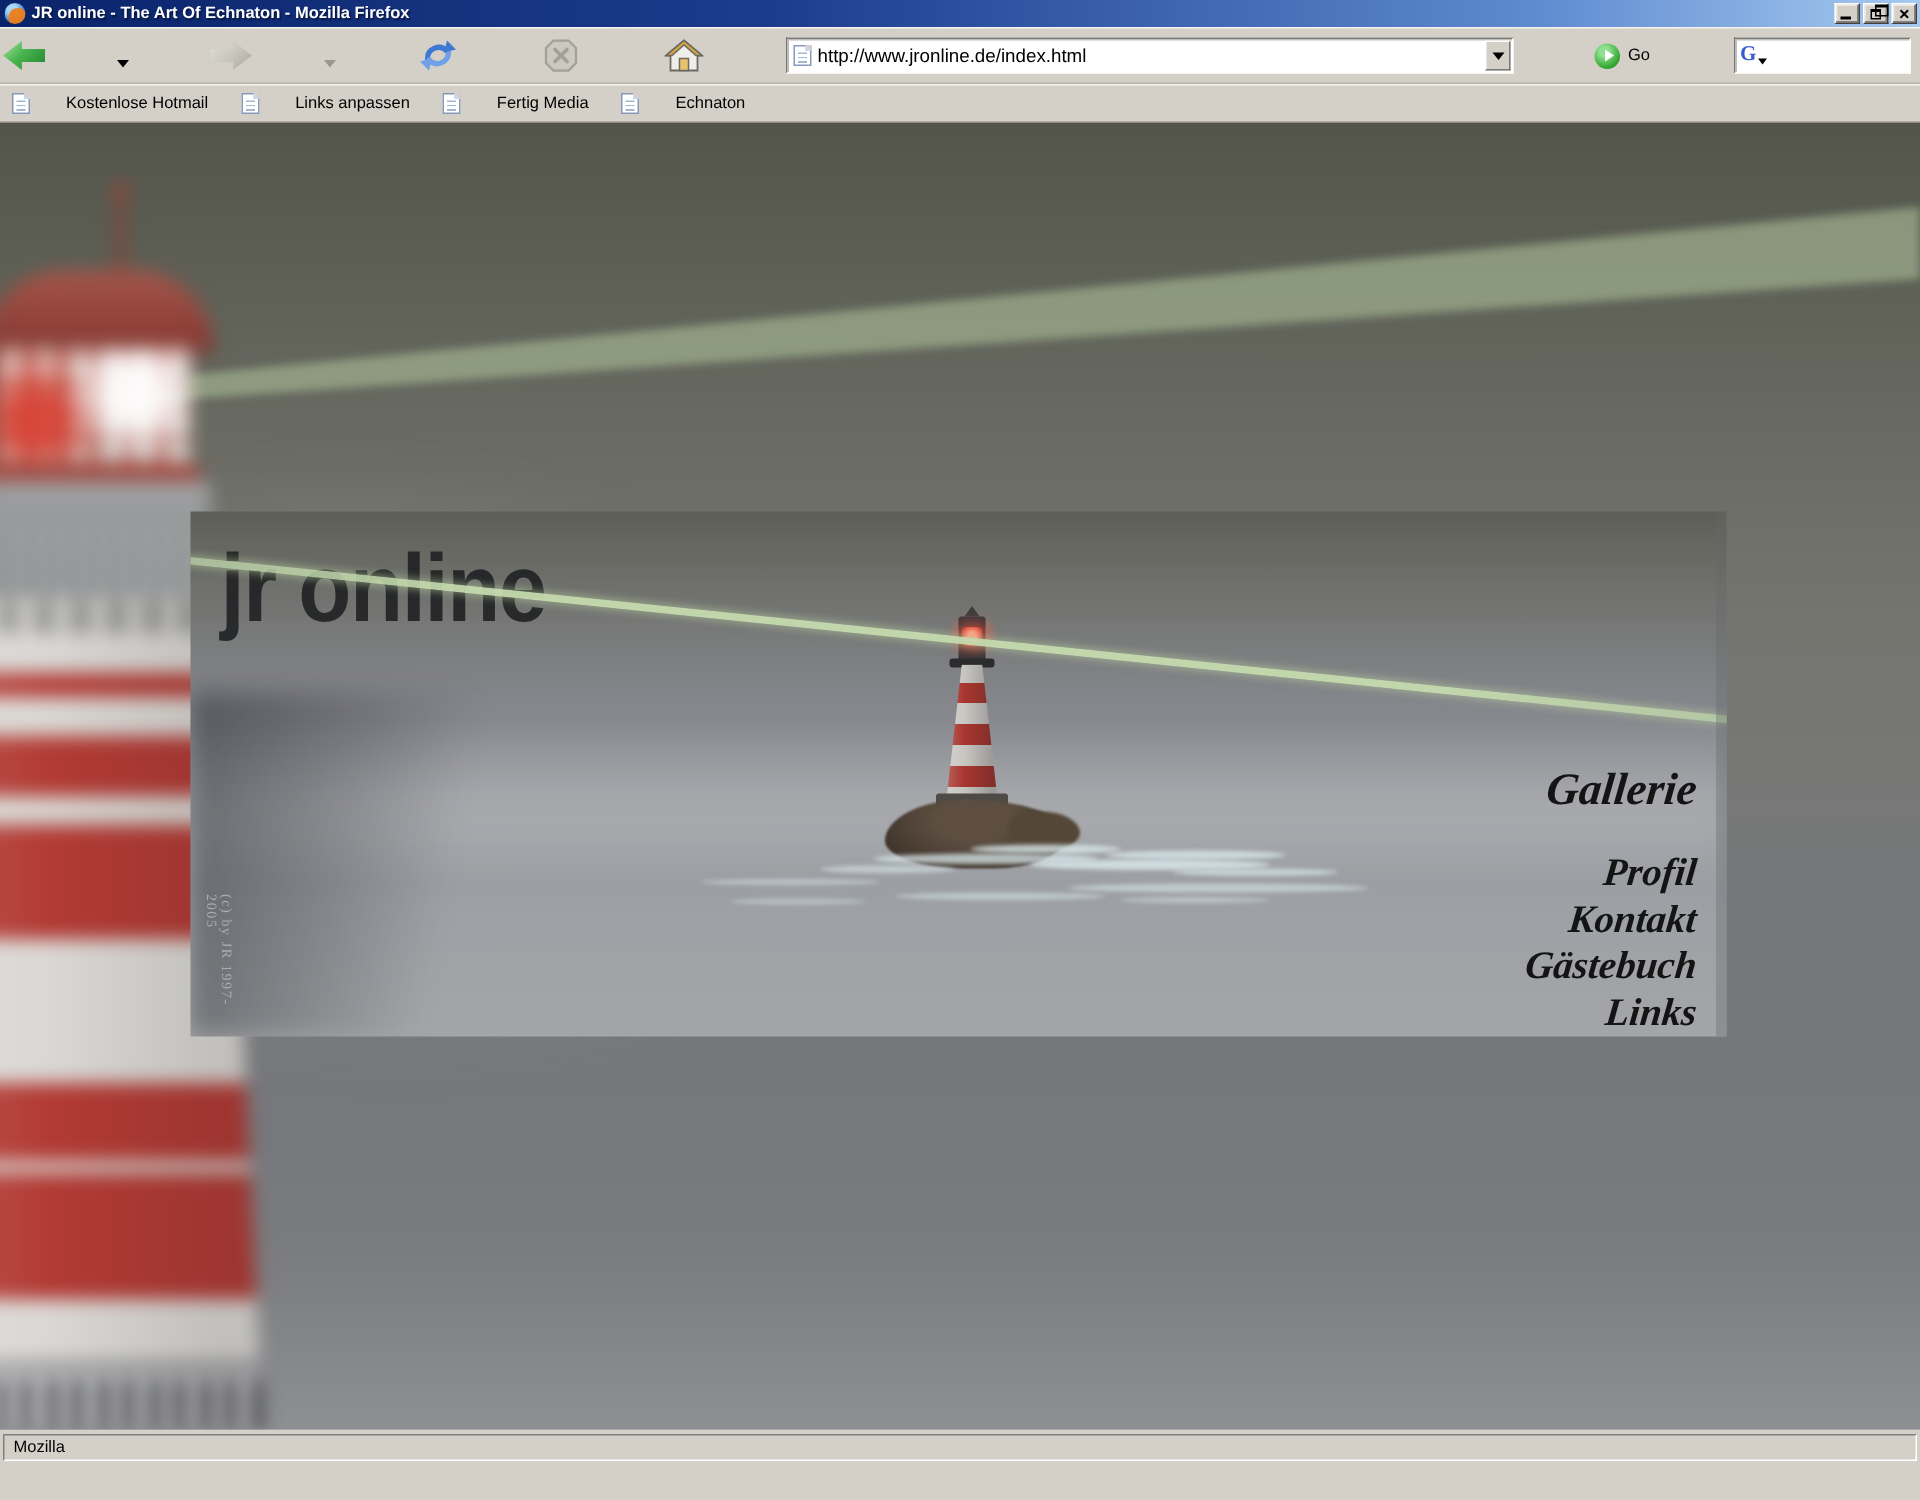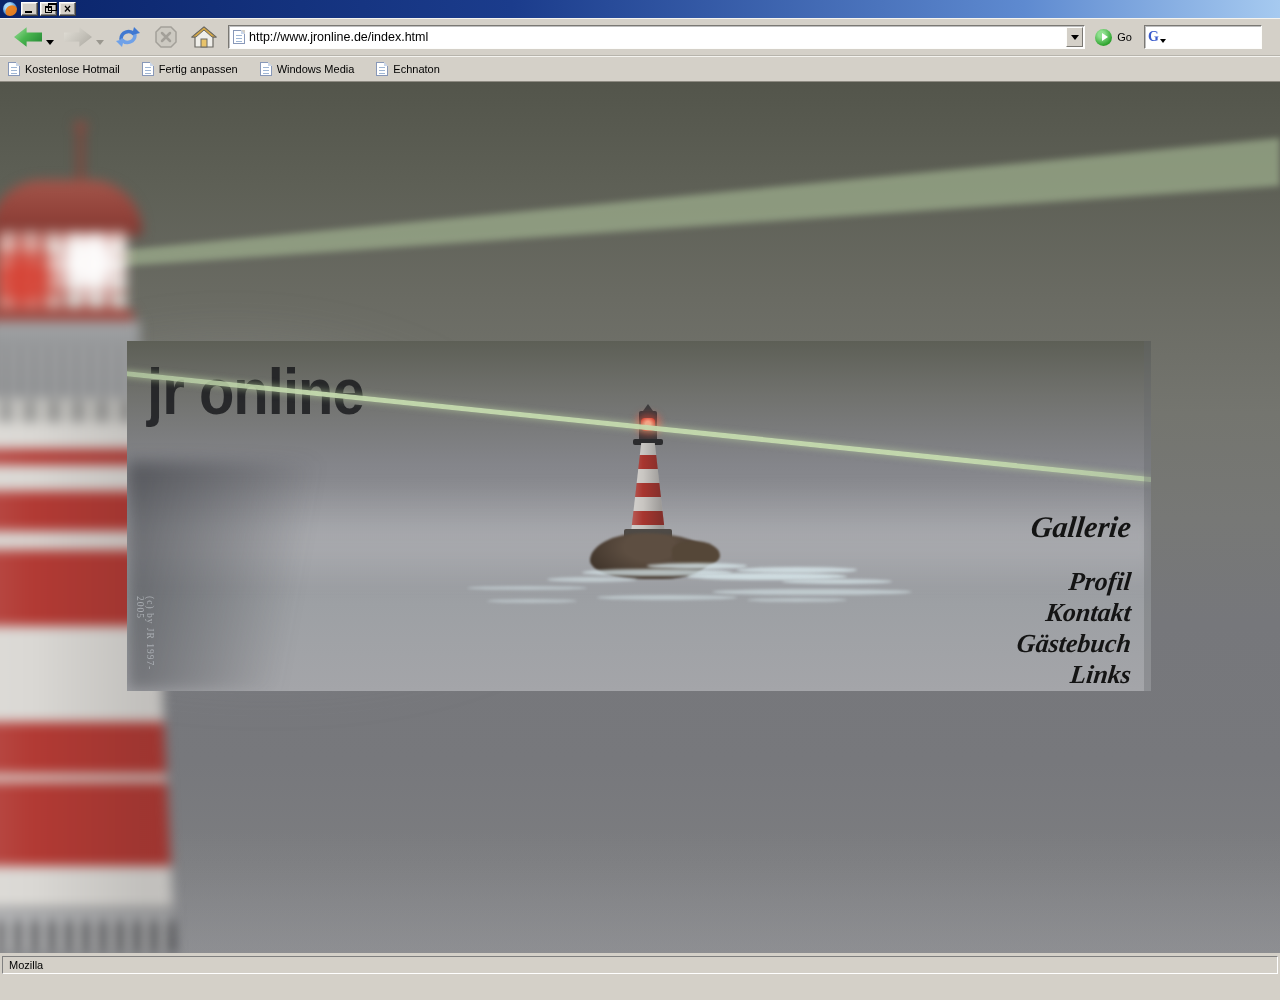--- a/index.html
+++ b/index.html
@@ -28,22 +28,22 @@
                      border:1px solid #000; border-top-width:2px; }
   .close-glyph { font-weight:bold; font-size:12px; color:#000; margin-top:-1px; }
 
   
   .menubar { height:22px; background:#d4d0c8; display:flex; align-items:center;
              font-size:11px; color:#000; padding-left:5px; border-bottom:1px solid #a8a59d; }
   .menu-item { padding:3px 8px; cursor:default; }
   .menu-item u { text-decoration:underline; }
 
   
-  .toolbar { height:38px; background:#d4d0c8; display:flex; align-items:center; padding:0 12px;
-             border-top:1px solid #f4f3ef; border-bottom:1px solid #b7b4ac; }
+  .toolbar { height:38px; background:#d4d0c8; display:flex; align-items:center; padding:0 0;
+             border-top:1px solid #f4f3ef; border-bottom:1px solid #b7b4ac;gap:44px; }
   .arrow-back { width:28px; height:22px; margin-left:2px;
     clip-path:polygon(0 50%, 45% 6%, 45% 30%, 100% 30%, 100% 70%, 45% 70%, 45% 94%);
     background:linear-gradient(135deg,#a9e3a5 0%,#49b54f 45%,#1e8030 100%);
     filter:drop-shadow(1px 1px 1px rgba(70,70,70,0.55)); }
   .arrow-fwd { width:28px; height:22px; margin-left:10px;
     clip-path:polygon(100% 50%, 55% 6%, 55% 30%, 0 30%, 0 70%, 55% 70%, 55% 94%);
     background:linear-gradient(135deg,#e4e1d9 0%,#c6c3bb 55%,#a8a59d 100%);
     filter:drop-shadow(1px 1px 1px rgba(120,120,120,0.4)); }
   .drop-caret { width:0; height:0; border-left:4px solid transparent; border-right:4px solid transparent;
                 border-top:5px solid #000; margin:10px 0 0 4px; }
@@ -81,21 +81,21 @@
             position:relative; padding-right:7px; line-height:1; }
   .g-icon::after { content:""; position:absolute; right:0; bottom:1px; width:0; height:0;
                    border-left:3px solid transparent; border-right:3px solid transparent;
                    border-top:4px solid #000; }
   .search-input { flex:1 1 auto; border:none; outline:none; background:transparent; font-size:12px;
                   font-family:"Liberation Sans",sans-serif; }
 
   
   .bookmarksbar { height:26px; background:#d4d0c8; display:flex; align-items:center; padding-left:8px;
                   border-top:1px solid #f4f3ef; border-bottom:1px solid #8d8a81; font-size:11px; }
-  .bm-item { display:flex; align-items:center; gap:5px; margin-right:22px; cursor:default; color:#000; }
+  .bm-item { display:flex; align-items:center; gap:24px; margin-right:22px; cursor:default; color:#000; }
 
   
   .viewport { position:relative; width:1280px; height:871px; overflow:hidden;
               background:linear-gradient(180deg,#53554b 0%,#5e6056 12%,#6a6b63 25%,#74756f 38%,
                           #777876 50%,#76777b 62%,#77787c 78%,#7c7d80 90%,#85868a 100%); }
   .fog { position:absolute; pointer-events:none; }
   .fog1 { left:-80px; top:230px; width:620px; height:330px;
           background:radial-gradient(ellipse at 50% 50%, rgba(168,170,173,0.55), rgba(168,170,173,0) 70%);
           filter:blur(18px); }
   .fog2 { left:60px; top:400px; width:520px; height:220px;
@@ -205,20 +205,21 @@
   .status-inset { height:100%; border:1px solid; border-color:#808080 #ffffff #ffffff #808080;
                   display:flex; align-items:center; padding-left:6px; font-size:11px; color:#000; }
 </style>
 </head>
 <body>
 
 <div class="window">
 
   <div class="titlebar">
     <div class="ff-icon"></div>
+    <span class="title-text">JR online - The Art Of Echnaton - Mozilla Firefox</span>
     <div class="win-btns">
       <div class="wbtn">
           <span class="min-glyph"></span>
         </div>
       <div class="wbtn">
           <span class="res-glyph"></span>
         </div>
       <div class="wbtn">
           <span class="close-glyph">×</span>
         </div>
@@ -271,25 +272,25 @@
     </div>
   </div>
 
   <div class="bookmarksbar">
     <div class="bm-item">
       <div class="doc-icon"></div>
       <span>Kostenlose Hotmail</span>
     </div>
     <div class="bm-item">
       <div class="doc-icon"></div>
-      <span>Fertig anpassen</span>
+      <span>Links anpassen</span>
     </div>
     <div class="bm-item">
       <div class="doc-icon"></div>
-      <span>Windows Media</span>
+      <span>Fertig Media</span>
     </div>
     <div class="bm-item">
       <div class="doc-icon"></div>
       <span>Echnaton</span>
     </div>
   </div>
 
   <div class="viewport">
     <div class="fog fog1"></div>
     <div class="fog fog2"></div>

